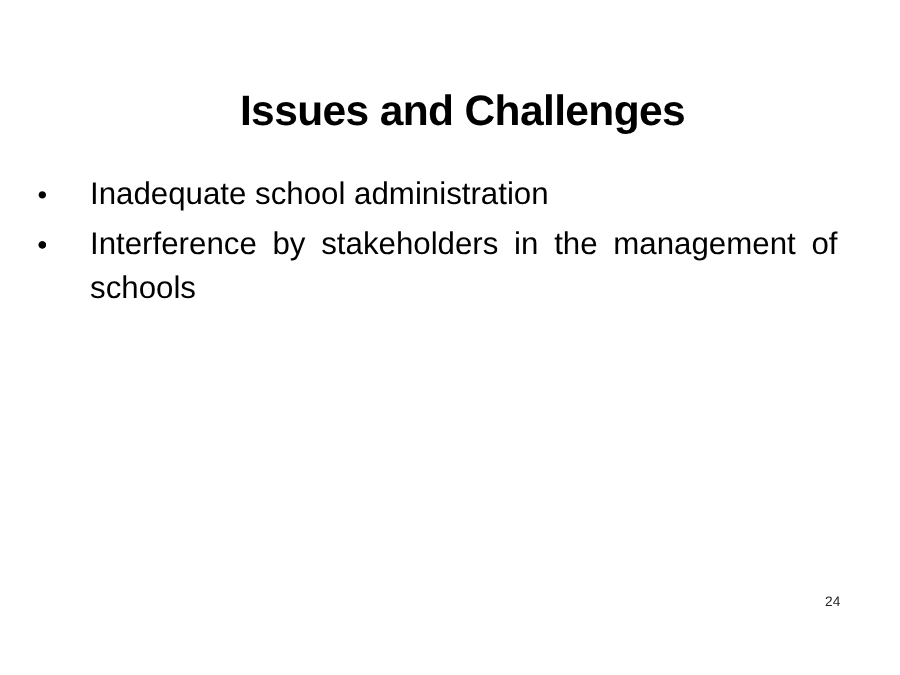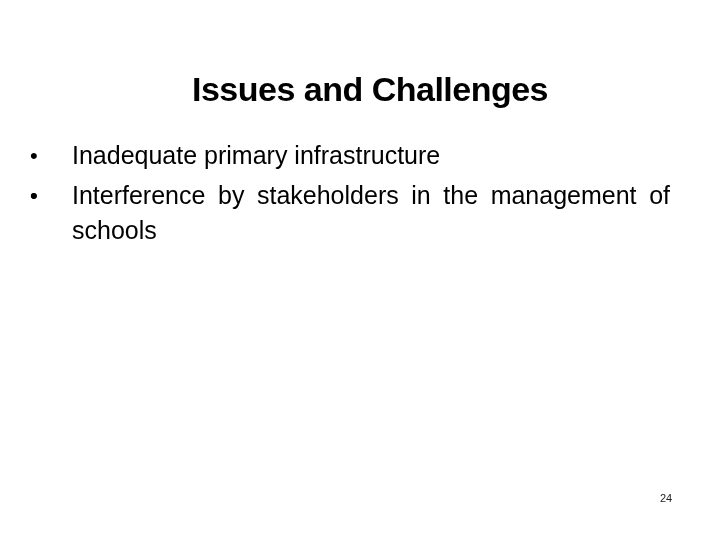--- a/index.html
+++ b/index.html
@@ -4,31 +4,31 @@
   <style>
     html, body { margin: 0; padding: 0; background: #ffffff; }
     body { width: 720px; height: 540px; position: relative; overflow: hidden;
            font-family: "Liberation Sans", "DejaVu Sans", sans-serif; color: #000; }
     .title { position: absolute; left: 0; width: 740px; top: 70px; text-align: center;
              font-size: 34px; font-weight: bold; letter-spacing: -0.5px; }
     .bullets { position: absolute; left: 30px; top: 138px; width: 640px; margin: 0; padding: 0; list-style: none; }
     .bullet { position: relative; padding-left: 42px; font-size: 25px; line-height: 35.5px;
               text-align: justify; margin-bottom: 4px; }
     .bullet .dot { position: absolute; left: 0; top: 0; font-size: 22px; }
-    .page-num { position: absolute; left: 660px; top: 492px; font-size: 11px; color: #222; }
+    .page-num { position: absolute; left: 660px; top: 476px; font-size: 11px; color: #222; }
   </style>
 </head>
 <body>
 
 <div>
   <div class="title">Issues and Challenges</div>
   <ul class="bullets">
     <li class="bullet">
       <span class="dot">•</span>
-      <span>Inadequate primary infrastructure</span>
+      <span>Inadequate school administration</span>
     </li>
     <li class="bullet">
       <span class="dot">•</span>
     </li>
     <li class="bullet" style="text-align-last:auto;">
       <span class="dot">•</span>
       <span>Interference by stakeholders in the management of schools</span>
     </li>
   </ul>
   <div class="page-num">24</div>

